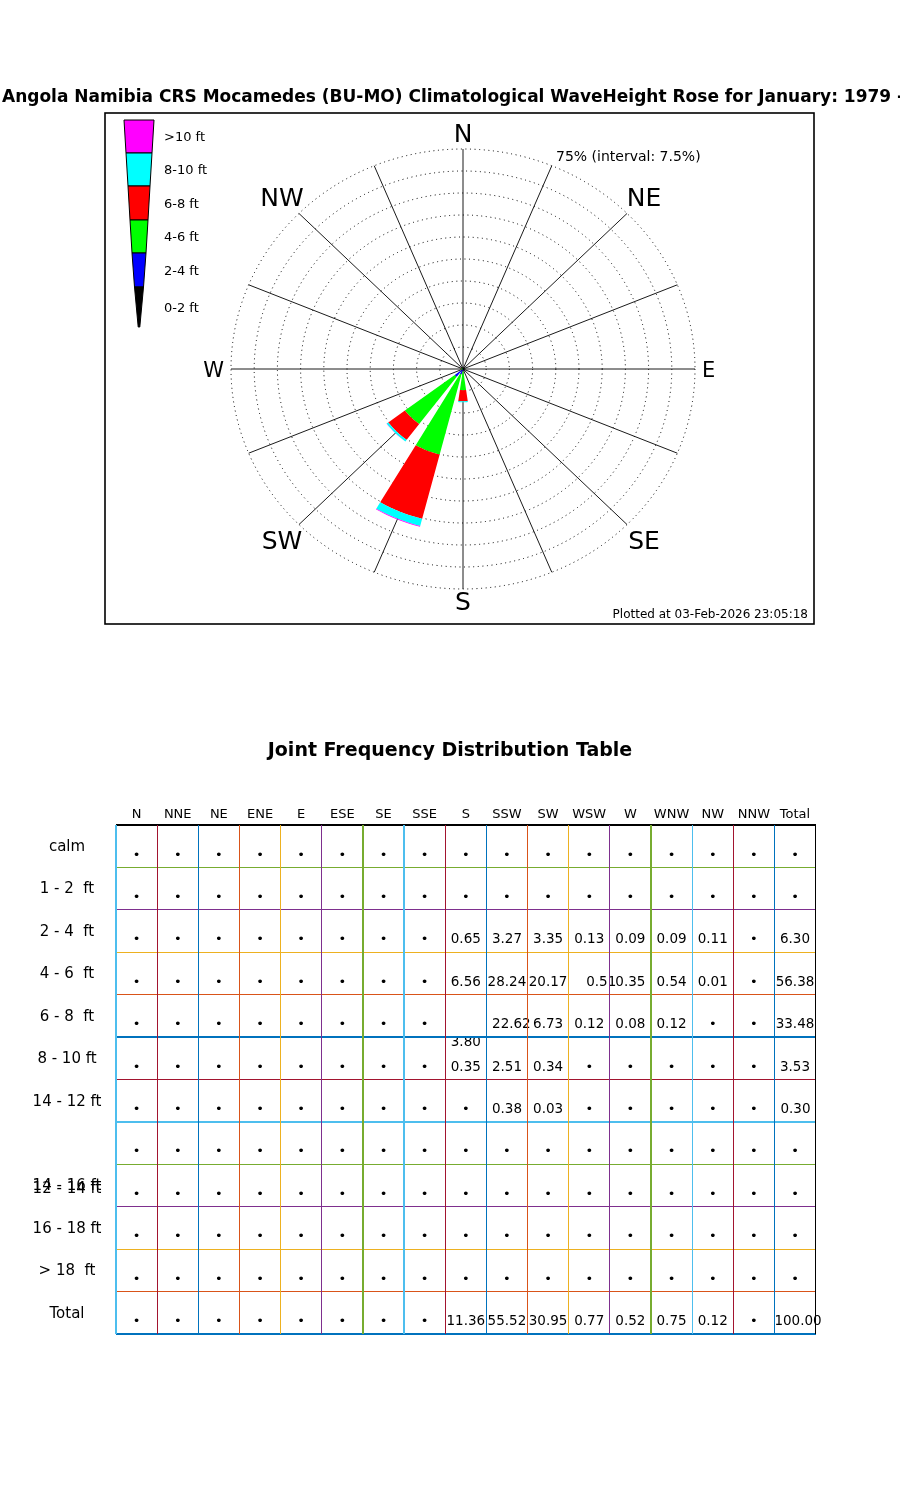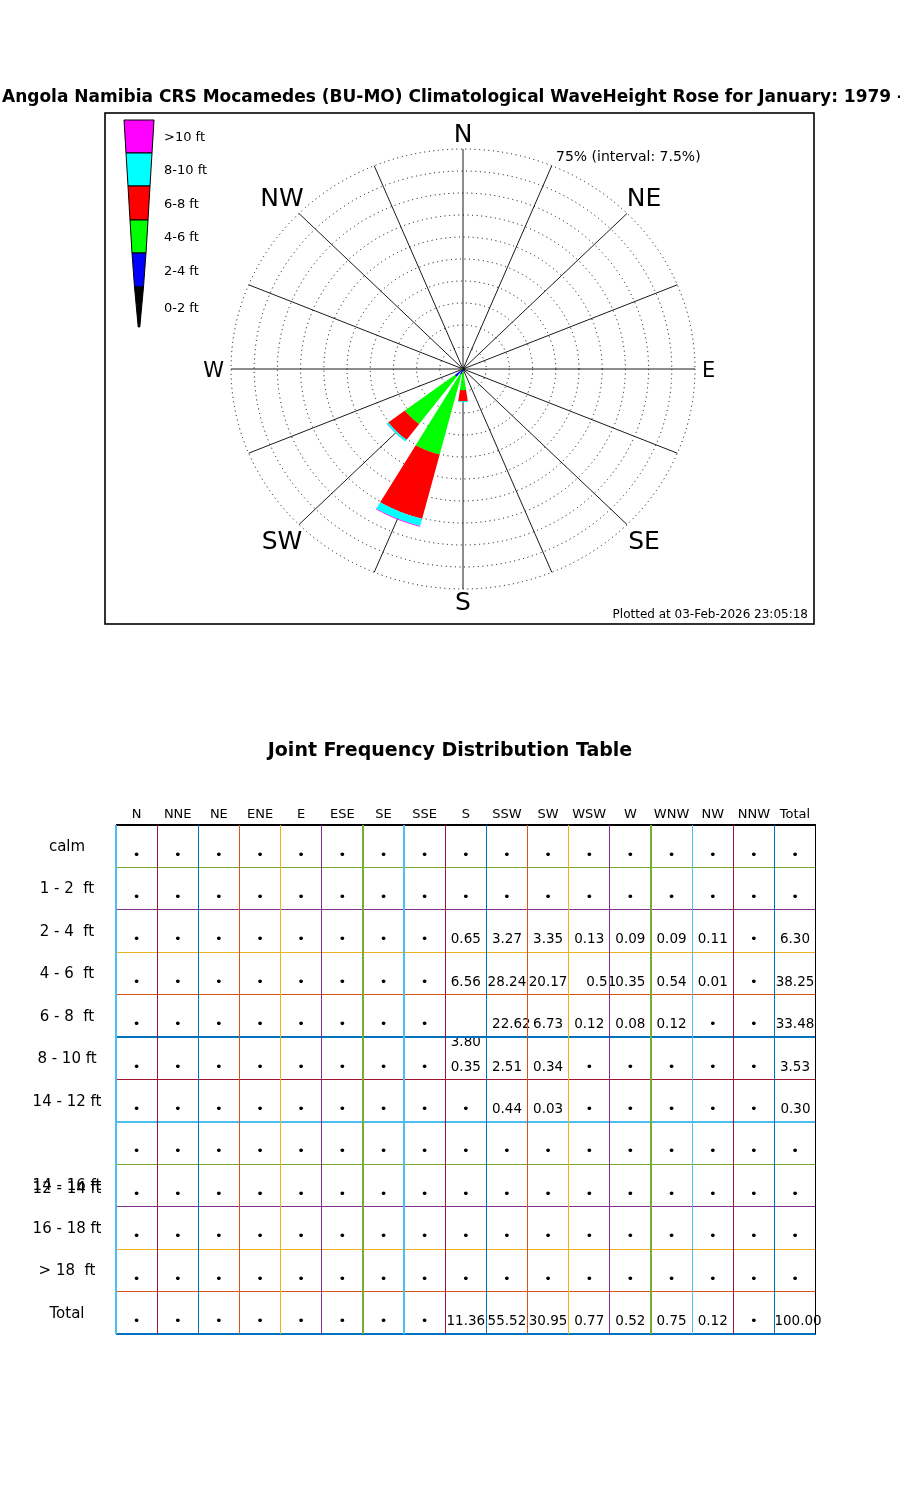--- a/index.html
+++ b/index.html
@@ -194,21 +194,21 @@
     <div class="cell" style="left: 362.918px; width: 41.1529px; top: 972.75px;"><span class="dot">•</span></div>
     <div class="cell" style="left: 404.071px; width: 41.1529px; top: 972.75px;"><span class="dot">•</span></div>
     <div class="cell" style="left: 445.224px; width: 41.1529px; top: 972.75px;">6.56</div>
     <div class="cell" style="left: 486.376px; width: 41.1529px; top: 972.75px;">28.24</div>
     <div class="cell" style="left: 527.529px; width: 41.1529px; top: 972.75px;">20.17</div>
     <div class="cell" style="left: 568.682px; width: 41.1529px; top: 972.75px; margin-left: 12px;">0.51</div>
     <div class="cell" style="left: 609.835px; width: 41.1529px; top: 972.75px;">0.35</div>
     <div class="cell" style="left: 650.988px; width: 41.1529px; top: 972.75px;">0.54</div>
     <div class="cell" style="left: 692.141px; width: 41.1529px; top: 972.75px;">0.01</div>
     <div class="cell" style="left: 733.294px; width: 41.1529px; top: 972.75px;"><span class="dot">•</span></div>
-    <div class="cell" style="left: 774.447px; width: 41.1529px; top: 972.75px;">38.25</div>
+    <div class="cell" style="left: 774.447px; width: 41.1529px; top: 972.75px;">56.38</div>
     <div class="cell" style="left: 116px; width: 41.1529px; top: 1015.17px;"><span class="dot">•</span></div>
     <div class="cell" style="left: 157.153px; width: 41.1529px; top: 1015.17px;"><span class="dot">•</span></div>
     <div class="cell" style="left: 198.306px; width: 41.1529px; top: 1015.17px;"><span class="dot">•</span></div>
     <div class="cell" style="left: 239.459px; width: 41.1529px; top: 1015.17px;"><span class="dot">•</span></div>
     <div class="cell" style="left: 280.612px; width: 41.1529px; top: 1015.17px;"><span class="dot">•</span></div>
     <div class="cell" style="left: 321.765px; width: 41.1529px; top: 1015.17px;"><span class="dot">•</span></div>
     <div class="cell" style="left: 362.918px; width: 41.1529px; top: 1015.17px;"><span class="dot">•</span></div>
     <div class="cell" style="left: 404.071px; width: 41.1529px; top: 1015.17px;"><span class="dot">•</span></div>
     <div class="cell" style="left: 445.224px; width: 41.1529px; top: 1033px;">3.80</div>
     <div class="cell" style="left: 486.376px; width: 50px; top: 1015.17px;">22.62</div>
@@ -238,21 +238,21 @@
     <div class="cell" style="left: 774.447px; width: 41.1529px; top: 1057.58px;">3.53</div>
     <div class="cell" style="left: 116px; width: 41.1529px; top: 1100px;"><span class="dot">•</span></div>
     <div class="cell" style="left: 157.153px; width: 41.1529px; top: 1100px;"><span class="dot">•</span></div>
     <div class="cell" style="left: 198.306px; width: 41.1529px; top: 1100px;"><span class="dot">•</span></div>
     <div class="cell" style="left: 239.459px; width: 41.1529px; top: 1100px;"><span class="dot">•</span></div>
     <div class="cell" style="left: 280.612px; width: 41.1529px; top: 1100px;"><span class="dot">•</span></div>
     <div class="cell" style="left: 321.765px; width: 41.1529px; top: 1100px;"><span class="dot">•</span></div>
     <div class="cell" style="left: 362.918px; width: 41.1529px; top: 1100px;"><span class="dot">•</span></div>
     <div class="cell" style="left: 404.071px; width: 41.1529px; top: 1100px;"><span class="dot">•</span></div>
     <div class="cell" style="left: 445.224px; width: 41.1529px; top: 1100px;"><span class="dot">•</span></div>
-    <div class="cell" style="left: 486.376px; width: 41.1529px; top: 1100px;">0.44</div>
+    <div class="cell" style="left: 486.376px; width: 41.1529px; top: 1100px;">0.38</div>
     <div class="cell" style="left: 527.529px; width: 41.1529px; top: 1100px;">0.03</div>
     <div class="cell" style="left: 568.682px; width: 41.1529px; top: 1100px;"><span class="dot">•</span></div>
     <div class="cell" style="left: 609.835px; width: 41.1529px; top: 1100px;"><span class="dot">•</span></div>
     <div class="cell" style="left: 650.988px; width: 41.1529px; top: 1100px;"><span class="dot">•</span></div>
     <div class="cell" style="left: 692.141px; width: 41.1529px; top: 1100px;"><span class="dot">•</span></div>
     <div class="cell" style="left: 733.294px; width: 41.1529px; top: 1100px;"><span class="dot">•</span></div>
     <div class="cell" style="left: 774.447px; width: 42px; top: 1100px;">0.30</div>
     <div class="cell" style="left: 116px; width: 41.1529px; top: 1142.42px;"><span class="dot">•</span></div>
     <div class="cell" style="left: 157.153px; width: 41.1529px; top: 1142.42px;"><span class="dot">•</span></div>
     <div class="cell" style="left: 198.306px; width: 41.1529px; top: 1142.42px;"><span class="dot">•</span></div>

